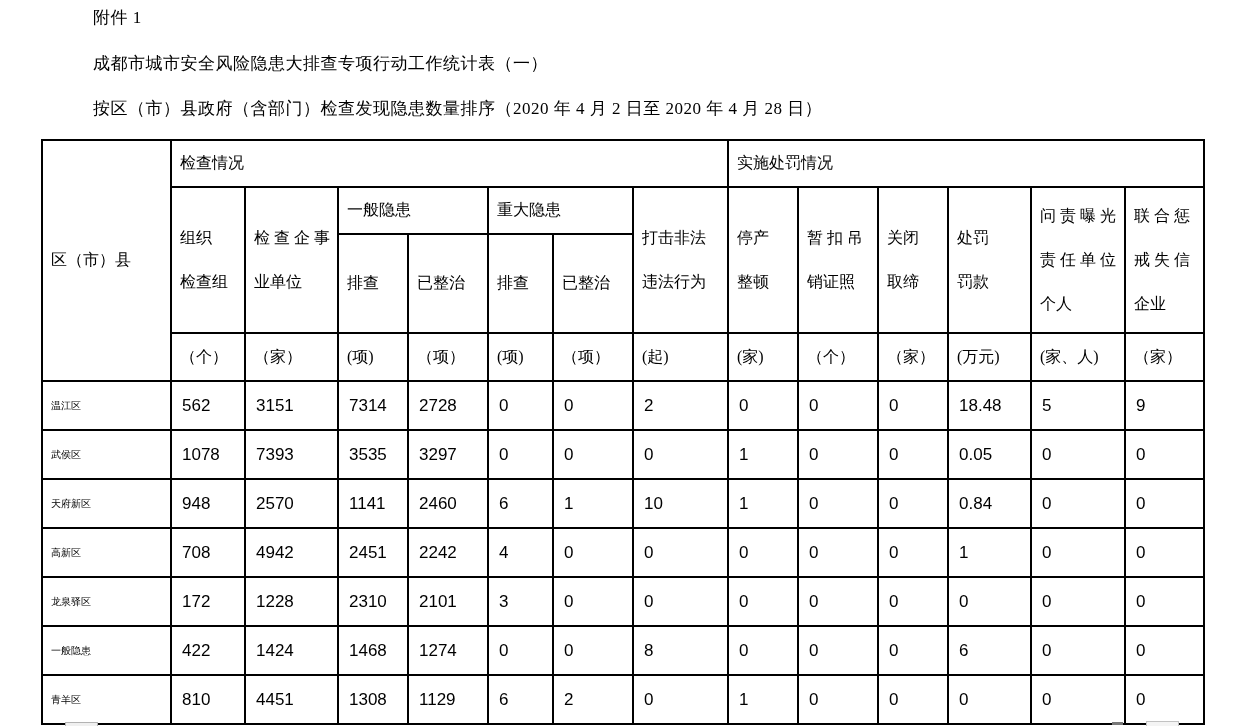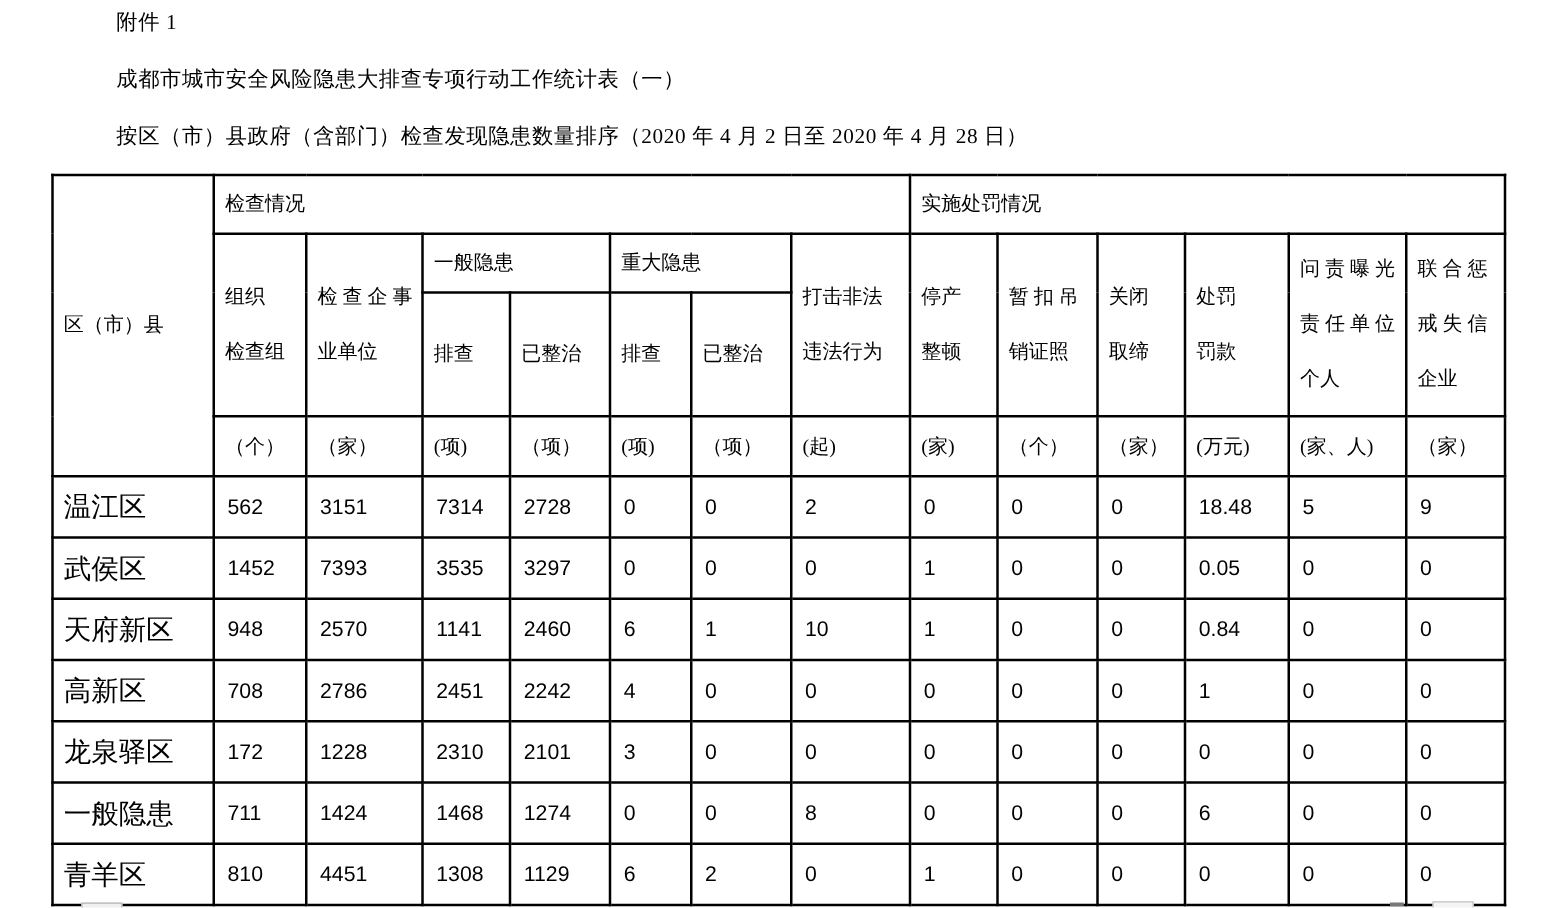--- a/index.html
+++ b/index.html
@@ -33,21 +33,21 @@
   .stats thead tr.hrow-sub      { height:47px; }
   .stats thead tr.hrow-leaf     { height:99px; }
   .stats thead tr.hrow-units    { height:48px; }
   .stats tbody tr               { height:49px; }
   .hl { display:block; line-height:44px; }
   td.num {
     font-family:"Liberation Sans","DejaVu Sans",sans-serif;
     font-size:17px;
     padding-left:10px;
   }
-  td.district { font-size:22px; }
+  td.district { font-size:10px; }
 
   .frag { position:absolute; }
   .frag-left  { left:65px;  top:722px; width:33px; height:6px; background:#f0f0f0; border:1px solid #b3b3b3; }
   .frag-dash  { left:1112px; top:722px; width:11px; height:3px; background:#787878; }
   .frag-right { left:1146px; top:721px; width:33px; height:7px; background:#f4f4f4; border:1px solid #c2c2c2; }
 </style>
 </head>
 <body>
 
 <div class="heading heading-attachment">附件 1</div>
@@ -155,21 +155,21 @@
         <td class="num">0</td>
         <td class="num">0</td>
         <td class="num">0</td>
         <td class="num">18.48</td>
         <td class="num">5</td>
         <td class="num">9</td>
       </tr>
 
       <tr>
         <td class="district">武侯区</td>
-        <td class="num">1452</td>
+        <td class="num">1078</td>
         <td class="num">7393</td>
         <td class="num">3535</td>
         <td class="num">3297</td>
         <td class="num">0</td>
         <td class="num">0</td>
         <td class="num">0</td>
         <td class="num">1</td>
         <td class="num">0</td>
         <td class="num">0</td>
         <td class="num">0.05</td>
@@ -190,21 +190,21 @@
         <td class="num">0</td>
         <td class="num">0</td>
         <td class="num">0.84</td>
         <td class="num">0</td>
         <td class="num">0</td>
       </tr>
 
       <tr>
         <td class="district">高新区</td>
         <td class="num">708</td>
-        <td class="num">2786</td>
+        <td class="num">4942</td>
         <td class="num">2451</td>
         <td class="num">2242</td>
         <td class="num">4</td>
         <td class="num">0</td>
         <td class="num">0</td>
         <td class="num">0</td>
         <td class="num">0</td>
         <td class="num">0</td>
         <td class="num">1</td>
         <td class="num">0</td>
@@ -223,21 +223,21 @@
         <td class="num">0</td>
         <td class="num">0</td>
         <td class="num">0</td>
         <td class="num">0</td>
         <td class="num">0</td>
         <td class="num">0</td>
       </tr>
 
       <tr>
         <td class="district">一般隐患</td>
-        <td class="num">711</td>
+        <td class="num">422</td>
         <td class="num">1424</td>
         <td class="num">1468</td>
         <td class="num">1274</td>
         <td class="num">0</td>
         <td class="num">0</td>
         <td class="num">8</td>
         <td class="num">0</td>
         <td class="num">0</td>
         <td class="num">0</td>
         <td class="num">6</td>

